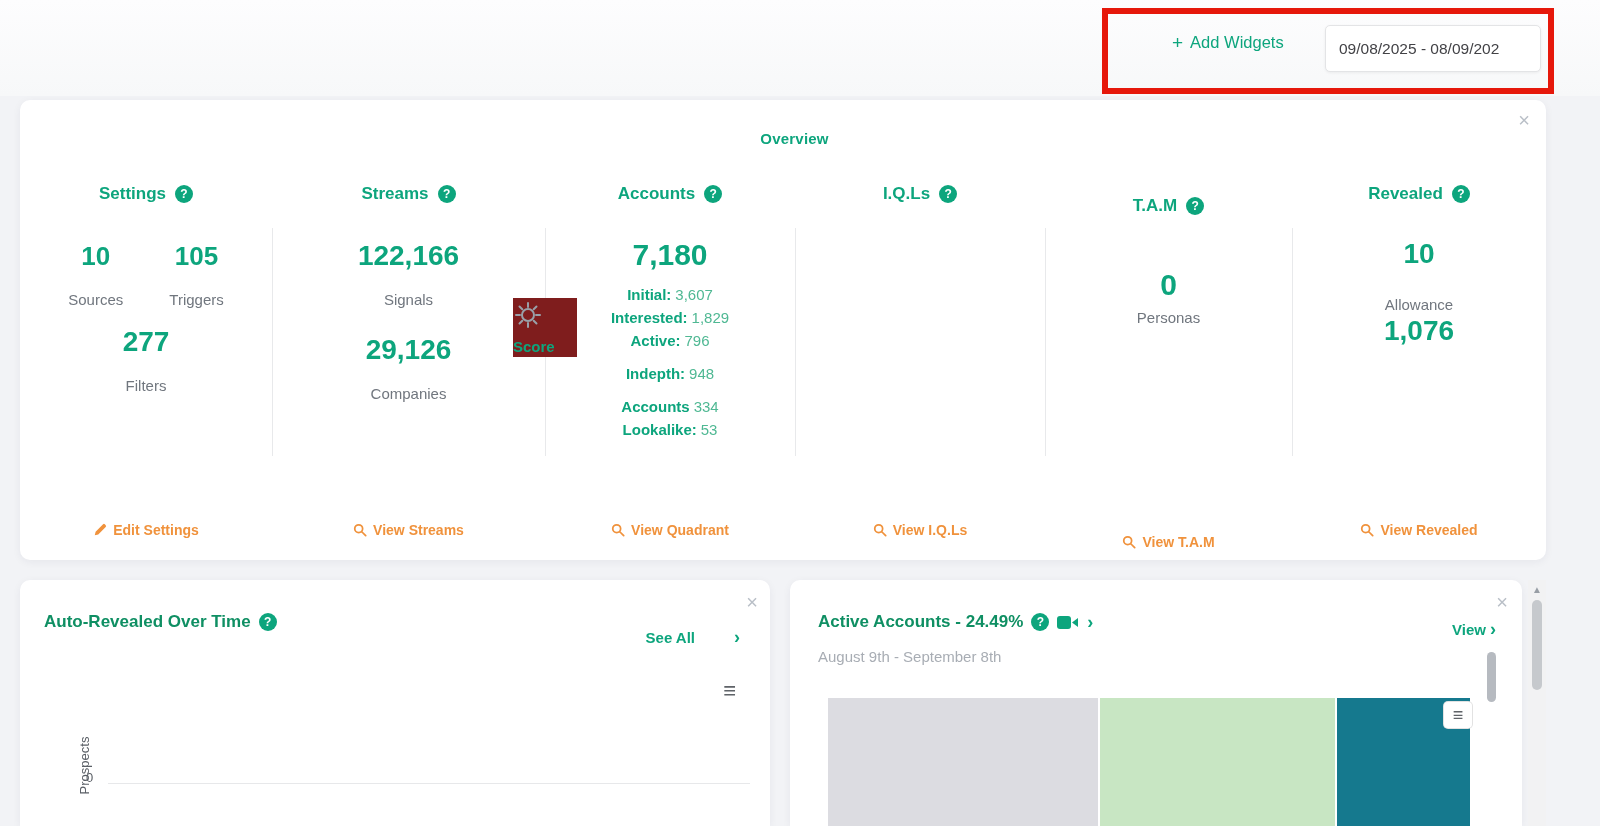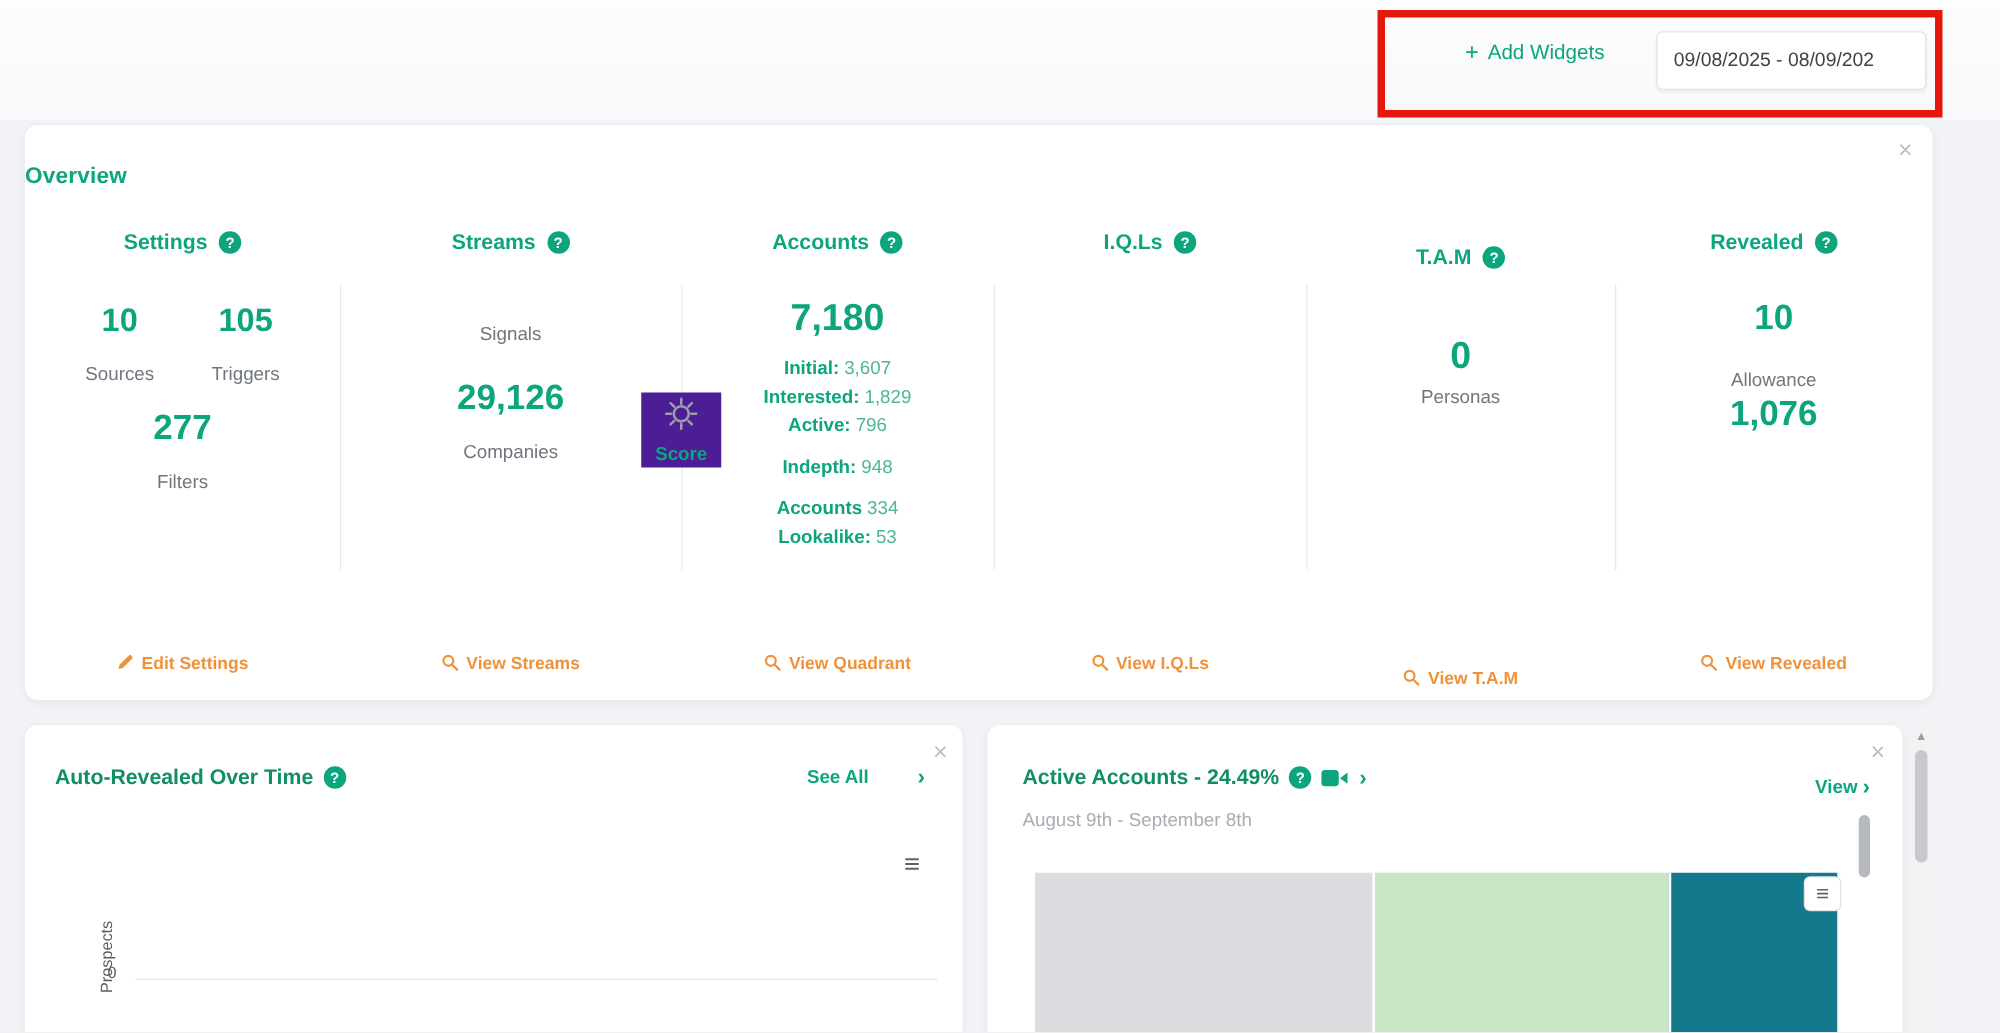--- a/index.html
+++ b/index.html
@@ -18,57 +18,57 @@
              border:1px solid #e3e4e6; border-radius:5px; box-shadow:0 1px 3px rgba(0,0,0,.06);
              display:flex; align-items:center; padding-left:13px; font-size:15.5px; color:#424246;
              white-space:nowrap; overflow:hidden; cursor:pointer; z-index:10; }
 
   
   .card { position:absolute; background:#fff; border-radius:10px; box-shadow:0 2px 8px rgba(35,40,60,.06); }
   .close { position:absolute; color:#b9bfc7; font-size:20px; line-height:1; cursor:pointer; }
 
   
   .overview { left:20px; top:100px; width:1526px; height:460px; }
-  .ov-title { position:absolute; top:30px; left:0; width:100%; text-align:left;
-              color:#0da57d; font-weight:700; font-size:18px; letter-spacing:.2px; }
+  .ov-title { position:absolute; top:30px; left:0; width:100%; text-align:center;
+              color:#0da57d; font-weight:700; font-size:15px; letter-spacing:.2px;padding-left:23px; }
   .cols { position:absolute; left:0; width:100%; display:flex; }
   .hdr-row { top:72px; }
   .actions-row { top:410px; }
   .cell { display:flex; align-items:center; justify-content:center; gap:9px; }
   .c1{width:252px;} .c2{width:273px;} .c3{width:250px;} .c4{width:250px;} .c5{width:247px;margin-top:24px;} .c6{width:254px;}
   .hdr { color:#0da57d; font-weight:700; font-size:17px; }
   .help { width:18px; height:18px; border-radius:50%; background:#0da57d; color:#fff; font-size:12px;
           font-weight:700; display:inline-flex; align-items:center; justify-content:center;
           cursor:pointer; flex:0 0 auto; }
   .divider { position:absolute; top:128px; height:228px; width:1px; background:#e8e9eb; }
   .colblk { position:absolute; text-align:center; }
   .big { color:#0da57d; font-weight:700; line-height:1.15; }
   .fs26{font-size:26px;} .fs28{font-size:28px;} .fs30{font-size:30px;} .fs32{font-size:32px;}
   .sub { color:#70767e; font-size:15px; margin-top:19px; }
   .statrow { display:flex; justify-content:center; gap:46px; }
   .bd-line { font-size:15px; line-height:23px; }
   .bd-label { color:#0da57d; font-weight:700; }
   .bd-value { color:#4fb893; font-weight:500; margin-left:4px; }
   .mt10 { margin-top:10px; }
-  .score-blk { position:absolute; left:493px; top:214px; width:64px; text-align:center;
-               background:#4c1d95; padding:2px 0; cursor:pointer; }
+  .score-blk { position:absolute; left:493px; top:198px; width:64px; 
+               background:#7f1d1d; padding:2px 0; cursor:pointer; }
   .score-label { color:#0da57d; font-weight:700; font-size:15px; margin-top:4px; }
   .action { display:flex; align-items:center; gap:6px; color:#f0923c; font-weight:700;
             font-size:14px; cursor:pointer; }
 
   
   .bcard-title { color:#0f8f63; font-weight:700; font-size:17px; }
   .greenlink { color:#0da57d; font-weight:700; font-size:15px; display:flex; align-items:center;
                gap:4px; cursor:pointer; }
   .chev { font-size:18px; font-weight:700; line-height:1; }
 
   
   .al-card { left:20px; top:580px; width:750px; height:246px; border-radius:10px 10px 0 0; }
   .al-head { position:absolute; left:24px; top:32px; display:flex; align-items:center; gap:8px; }
-  .al-seeall { position:absolute; right:30px; top:32px;gap:39px; }
+  .al-seeall { position:absolute; right:30px; top:48px;gap:39px; }
   .al-menu { position:absolute; right:34px; top:100px; color:#5f6368; font-size:22px;
              line-height:1; cursor:pointer; }
   .al-ylabel { position:absolute; left:36px; top:178px; transform:rotate(-90deg);
                color:#5a5f66; font-size:13px; }
   .al-tick { position:absolute; left:66px; top:190px; color:#5a5f66; font-size:13px; }
   .al-axis { position:absolute; left:88px; top:203px; width:642px; height:1px; background:#e7e8ea; }
 
   
   .aa-card { left:790px; top:580px; width:732px; height:246px; border-radius:10px 10px 0 0; }
   .aa-head { position:absolute; left:28px; top:32px; display:flex; align-items:center; gap:8px; }
@@ -157,20 +157,21 @@
         </div>
       </div>
       <div style="margin-top:18px;">
         <div class="big fs28">277</div>
         <div class="sub">Filters</div>
       </div>
     </div>
 
     <div class="colblk" style="left:252px; width:273px; top:140px;">
       <div>
+        <div class="big fs28">122,166</div>
         <div class="sub">Signals</div>
       </div>
       <div style="margin-top:26px;">
         <div class="big fs28">29,126</div>
         <div class="sub">Companies</div>
       </div>
     </div>
 
     <div class="score-blk">
       <svg width="30" height="30" viewBox="0 0 30 30" fill="none" stroke="#99a0a8" stroke-width="2" stroke-linecap="round">

